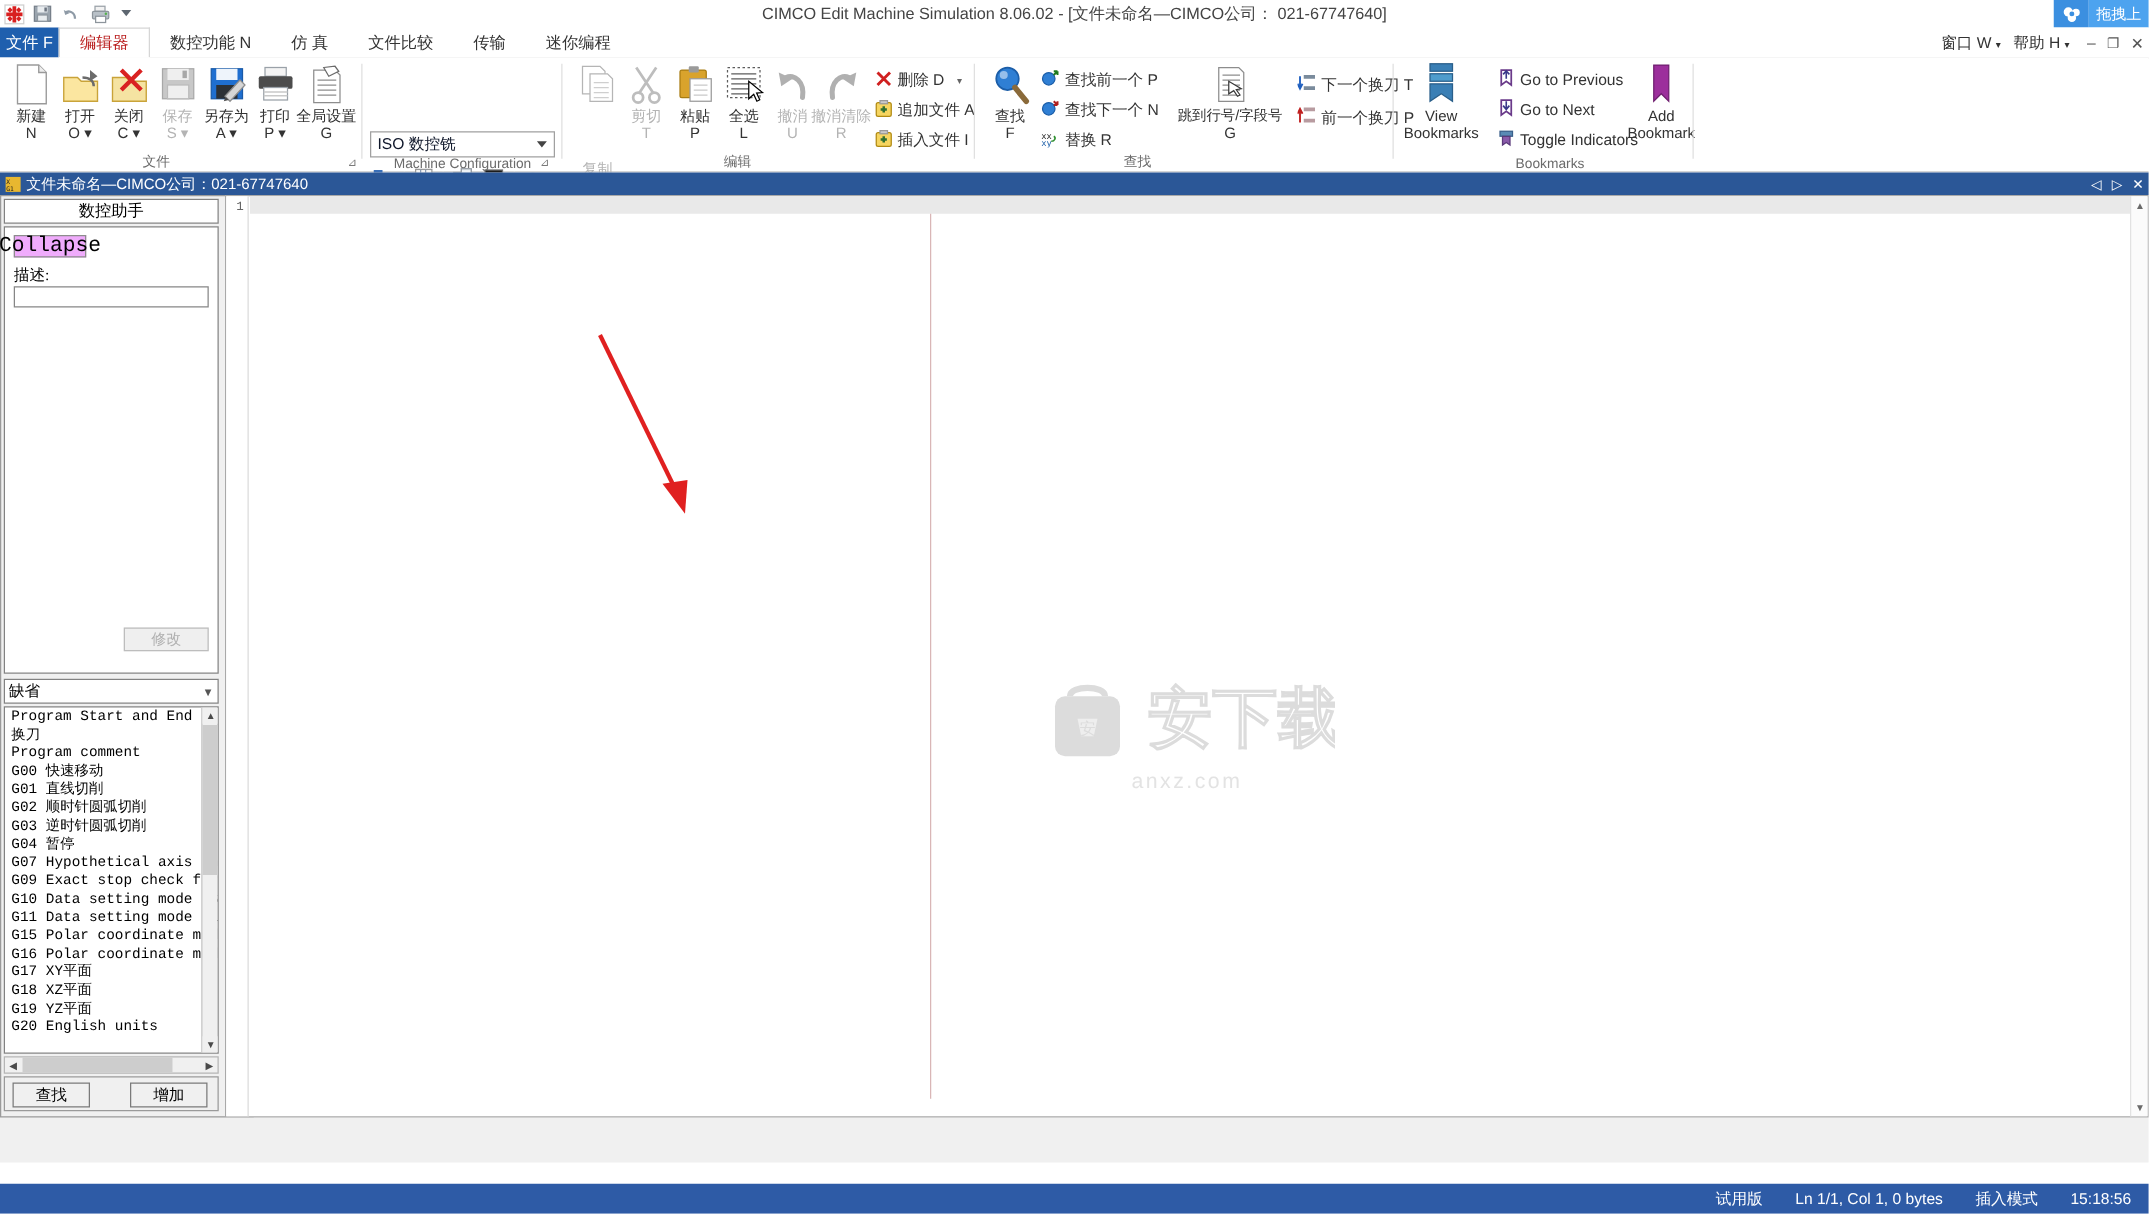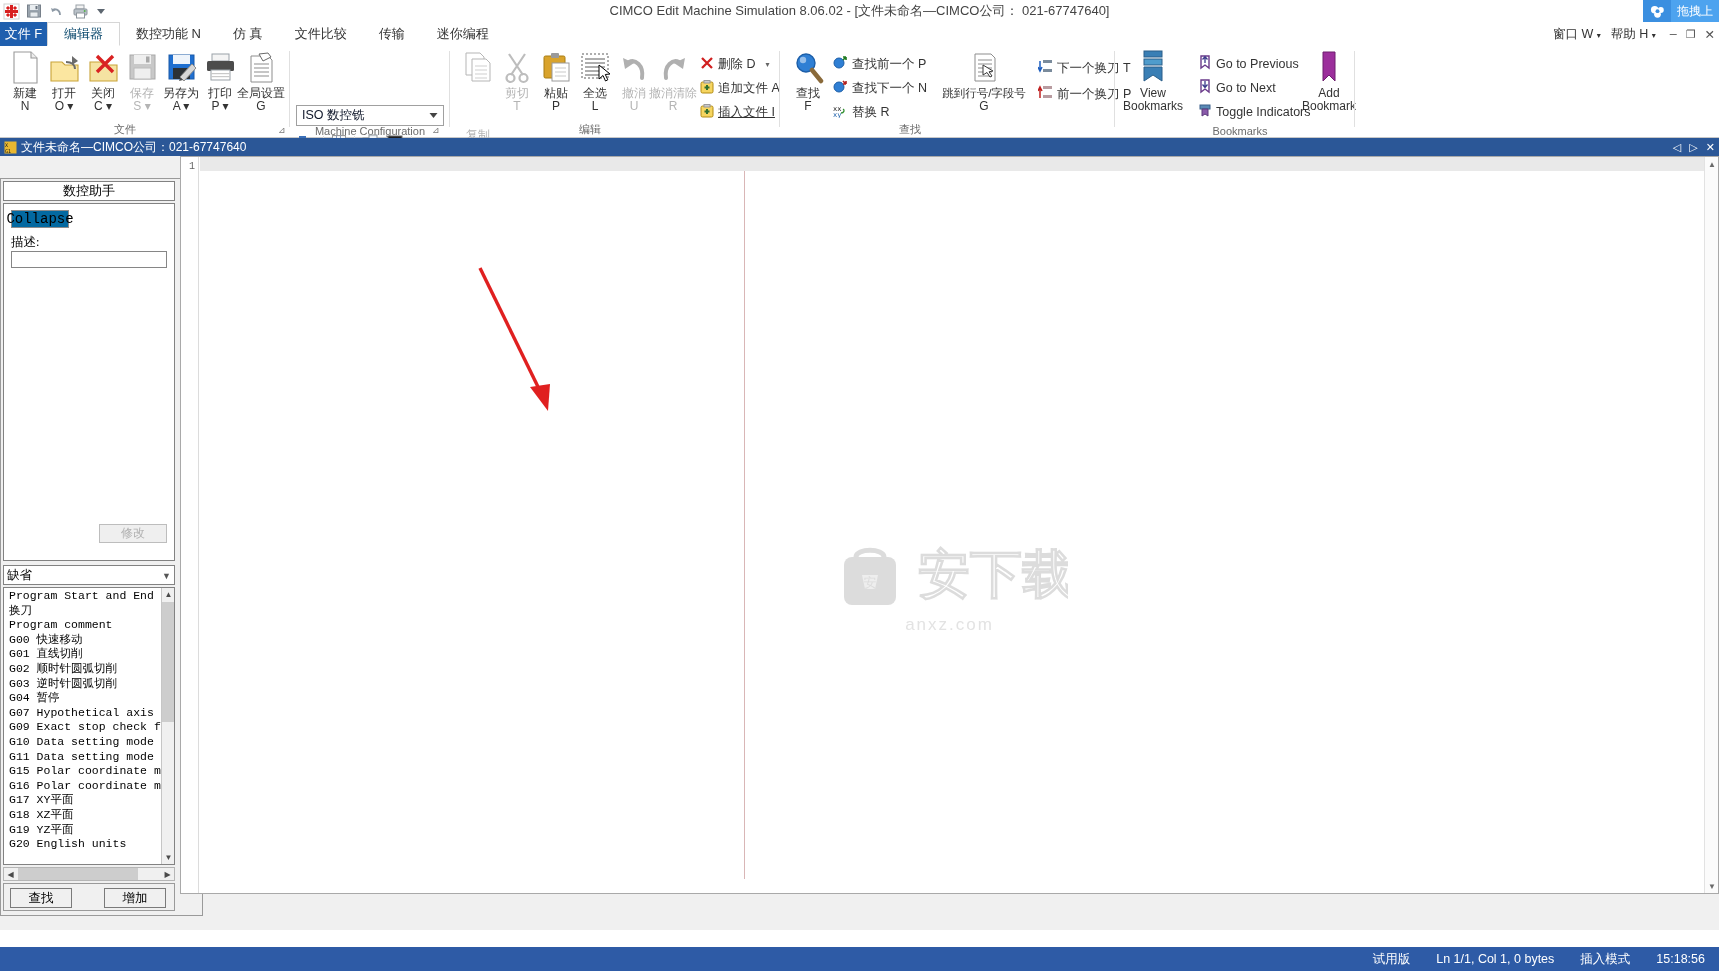--- a/index.html
+++ b/index.html
@@ -55,21 +55,21 @@
   }
   .tabs {
     position:absolute; left:47px; top:0; height:24px; display:flex;
   }
   .tab {
     height:24px; padding:0 16px; font-size:13px; color:#333;
     display:flex; align-items:center; justify-content:center;
     box-sizing:border-box;
   }
   .tab.active {
-    color:#0c4a6e; background:#ffffff;
+    color:#b91c1c; background:#ffffff;
     border-left:1px solid #d6d6d6; border-right:1px solid #d6d6d6;
     border-top:1px solid #d6d6d6; border-bottom:1px solid #ffffff;
     position:relative; z-index:3;
   }
   .win-menu {
     position:absolute; right:4px; top:0; height:24px;
     display:flex; align-items:center; gap:10px; font-size:12.5px; color:#333;
   }
   .win-btn { cursor:default; white-space:nowrap; }
   .win-ctrls { display:flex; align-items:center; gap:9px; margin-left:4px; color:#555; }
@@ -131,36 +131,36 @@
   }
   .mdi-title .mico { width:13px;height:13px;margin-right:4px; }
   .mdi-ctrls {
     position:absolute; right:4px; top:0; height:18px; display:flex;
     align-items:center; gap:8px; color:#ffffff; font-size:11px;
   }
 
   
   .lpanel {
     position:absolute; left:0; top:18px; width:203px; height:738px;
-    background:#f0f0f0; border:1px solid #9a9a9a; box-sizing:border-box;margin-top:22px;
+    background:#f0f0f0; border:1px solid #9a9a9a; box-sizing:border-box;
   }
   .lp-header {
     position:absolute; left:2px; top:2px; width:172px; height:20px;
     background:#ffffff; border:1px solid #828282; box-sizing:border-box;
     display:flex; align-items:center; justify-content:center;
     font-size:13px; color:#000; font-family:"Liberation Serif", serif;
   }
   .lp-body {
     position:absolute; left:2px; top:24px; width:172px; height:358px;
     background:#ffffff; border:1px solid #828282; box-sizing:border-box;
   }
   .btn-collapse {
     position:absolute; left:7px; top:6px; width:58px; height:18px;
-    background:#0369a1; border:1px solid #8d8d8d; box-sizing:border-box;
-    font-size:14px; color:#000; display:flex; align-items:center; justify-content:center;
+    background:#f0abfc; border:1px solid #8d8d8d; box-sizing:border-box;
+    font-size:17px; color:#000; display:flex; align-items:center; justify-content:center;
     font-family:"Liberation Mono", monospace;
   }
   .lbl-desc {
     position:absolute; left:7px; top:30px; font-size:12.5px; color:#000;
     font-family:"Liberation Serif", serif;
   }
   .input-desc {
     position:absolute; left:7px; top:47px; width:156px; height:17px;
     background:#ffffff; border:1px solid #868686; box-sizing:border-box;
   }
@@ -601,21 +601,21 @@
       <div class="smallbtn" style="left:250px; top:32px;">
         <span>
           <svg width="14" height="14" viewBox="0 0 14 14">
             <rect x="1" y="2" width="12" height="11" rx="1.5" fill="#f6d560" stroke="#b18a12"></rect>
             <rect x="4" y="0.5" width="6" height="2.5" fill="#c9c9c9" stroke="#9a9a9a"></rect>
             <path d="M7 5 L7 10 M4.5 7.5 L9.5 7.5" stroke="#2f6f2f" stroke-width="2"></path>
           </svg>
         </span>
         <span>追加文件 A</span>
       </div>
-      <div class="smallbtn" style="left:250px; top:56px;text-decoration:underline;">
+      <div class="smallbtn" style="left:250px; top:56px;">
         <span>
           <svg width="14" height="14" viewBox="0 0 14 14">
             <rect x="1" y="2" width="12" height="11" rx="1.5" fill="#f6d560" stroke="#b18a12"></rect>
             <rect x="4" y="0.5" width="6" height="2.5" fill="#c9c9c9" stroke="#9a9a9a"></rect>
             <path d="M7 5 L7 10 M4.5 7.5 L9.5 7.5" stroke="#2f6f2f" stroke-width="2"></path>
           </svg>
         </span>
         <span>插入文件 I</span>
       </div>
       <div class="grp-title" style="left:90px; width:100px;">编辑</div>

